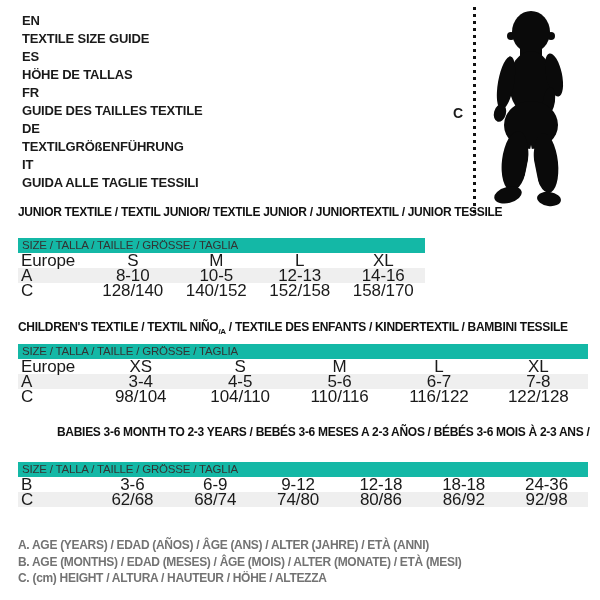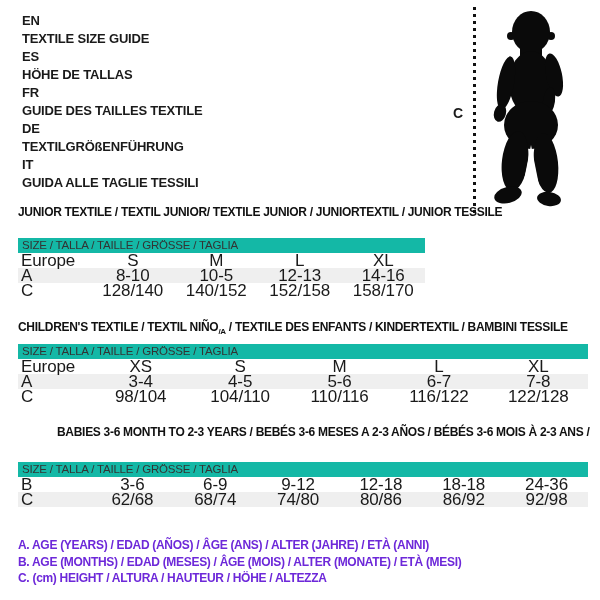--- a/index.html
+++ b/index.html
@@ -35,21 +35,21 @@
   .size-bar{
     height:15px;background:#14b8a6;color:#333;
     font-size:11.5px;line-height:15px;padding-left:4px;letter-spacing:-0.2px;
   }
   .t-row{display:flex;height:15px;line-height:15px;font-size:17px;letter-spacing:-0.1px;}
   .t-row.band{background:#efefef;}
   .t-label{width:70px;padding-left:3px;}
   .t-cell{flex:1;text-align:center;}
   
   .footnotes{position:absolute;left:18px;top:537px;}
-  .footnote{font-weight:700;font-size:12px;line-height:16.5px;letter-spacing:-0.3px;color:#6d28d9;}
+  .footnote{font-weight:700;font-size:12px;line-height:16.5px;letter-spacing:-0.3px;color:#737373;}
 </style>
 </head>
 <body>
 
 <div class="canvas">
 
   <div class="lang-block">
     <div class="lang-row">
       <span class="lang-code">EN</span>
       <span class="lang-label">TEXTILE SIZE GUIDE</span>

